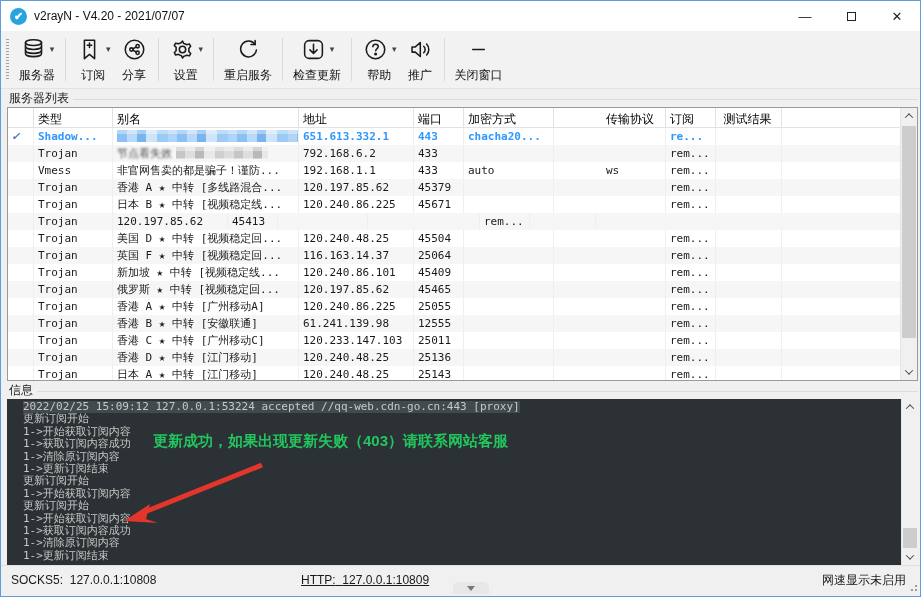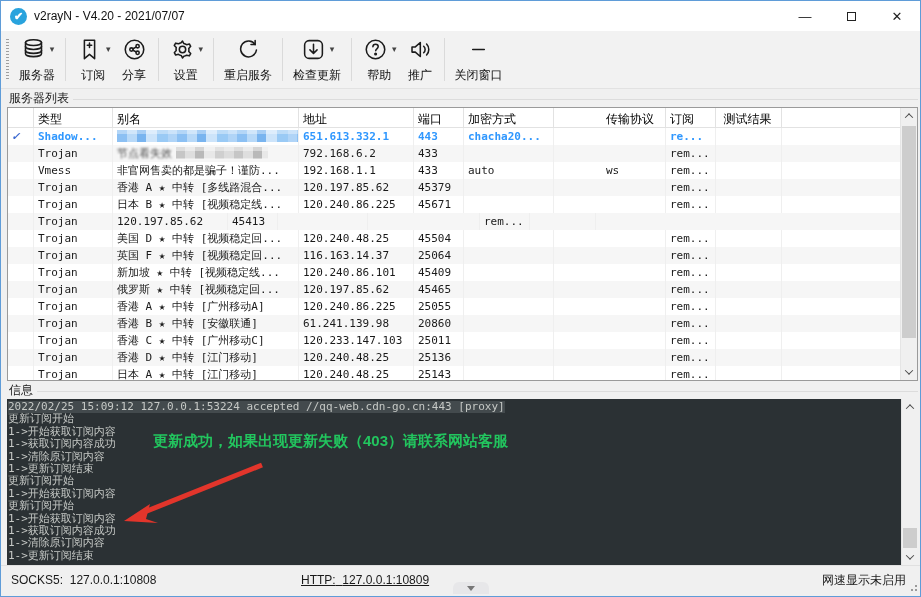--- a/index.html
+++ b/index.html
@@ -71,21 +71,21 @@
   .sb-up{ top:0; } .sb-down{ bottom:0; }
   .chev{ width:6px; height:6px; border-left:1.6px solid #4a4a4a; border-top:1.6px solid #4a4a4a; }
   .chev.up{ transform:rotate(45deg) translate(1px,1px); }
   .chev.down{ transform:rotate(225deg) translate(1px,1px); }
   .sb-thumb{ position:absolute; left:1px; width:14px; background:#cdcdcd; }
 
   
   .console-wrap{ display:flex; height:166px; }
   .console{ flex:1; background:#2b3134; position:relative; overflow:hidden;
             font-family:"DejaVu Sans Mono", monospace; font-size:11px; color:#c6c9c6;
-            line-height:12.4px; padding:2px 1px; }
+            line-height:12.4px; padding:2px 16px; }
   .log-line{ white-space:nowrap; }
   .log-line.hl{ background:#434a4d; display:table; }
   .annotation{ position:absolute; left:146px; top:36px; color:#22c55e; font-size:15px;
                font-weight:bold; font-family:"Liberation Sans", sans-serif; white-space:nowrap; }
   .arrow-svg{ position:absolute; left:95px; top:58px; width:175px; height:80px; }
 
   
   .statusbar{ height:29px; background:#f0f0f0; border-top:1px solid #e0e0e0;
               display:flex; align-items:center; font-size:12px; color:#1a1a1a;
               padding:0 10px; position:relative; }
@@ -392,21 +392,21 @@
               <div class="td c6"></div>
               <div class="td c7">rem...</div>
               <div class="td c8"></div>
               <div class="td c9"></div>
             </div>
             <div class="tr">
               <div class="td c0"></div>
               <div class="td c1">Trojan</div>
               <div class="td c2">香港 B ★ 中转 [安徽联通]</div>
               <div class="td c3">61.241.139.98</div>
-              <div class="td c4">20860</div>
+              <div class="td c4">12555</div>
               <div class="td c5"></div>
               <div class="td c6"></div>
               <div class="td c7">rem...</div>
               <div class="td c8"></div>
               <div class="td c9"></div>
             </div>
             <div class="tr">
               <div class="td c0"></div>
               <div class="td c1">Trojan</div>
               <div class="td c2">香港 C ★ 中转 [广州移动C]</div>

